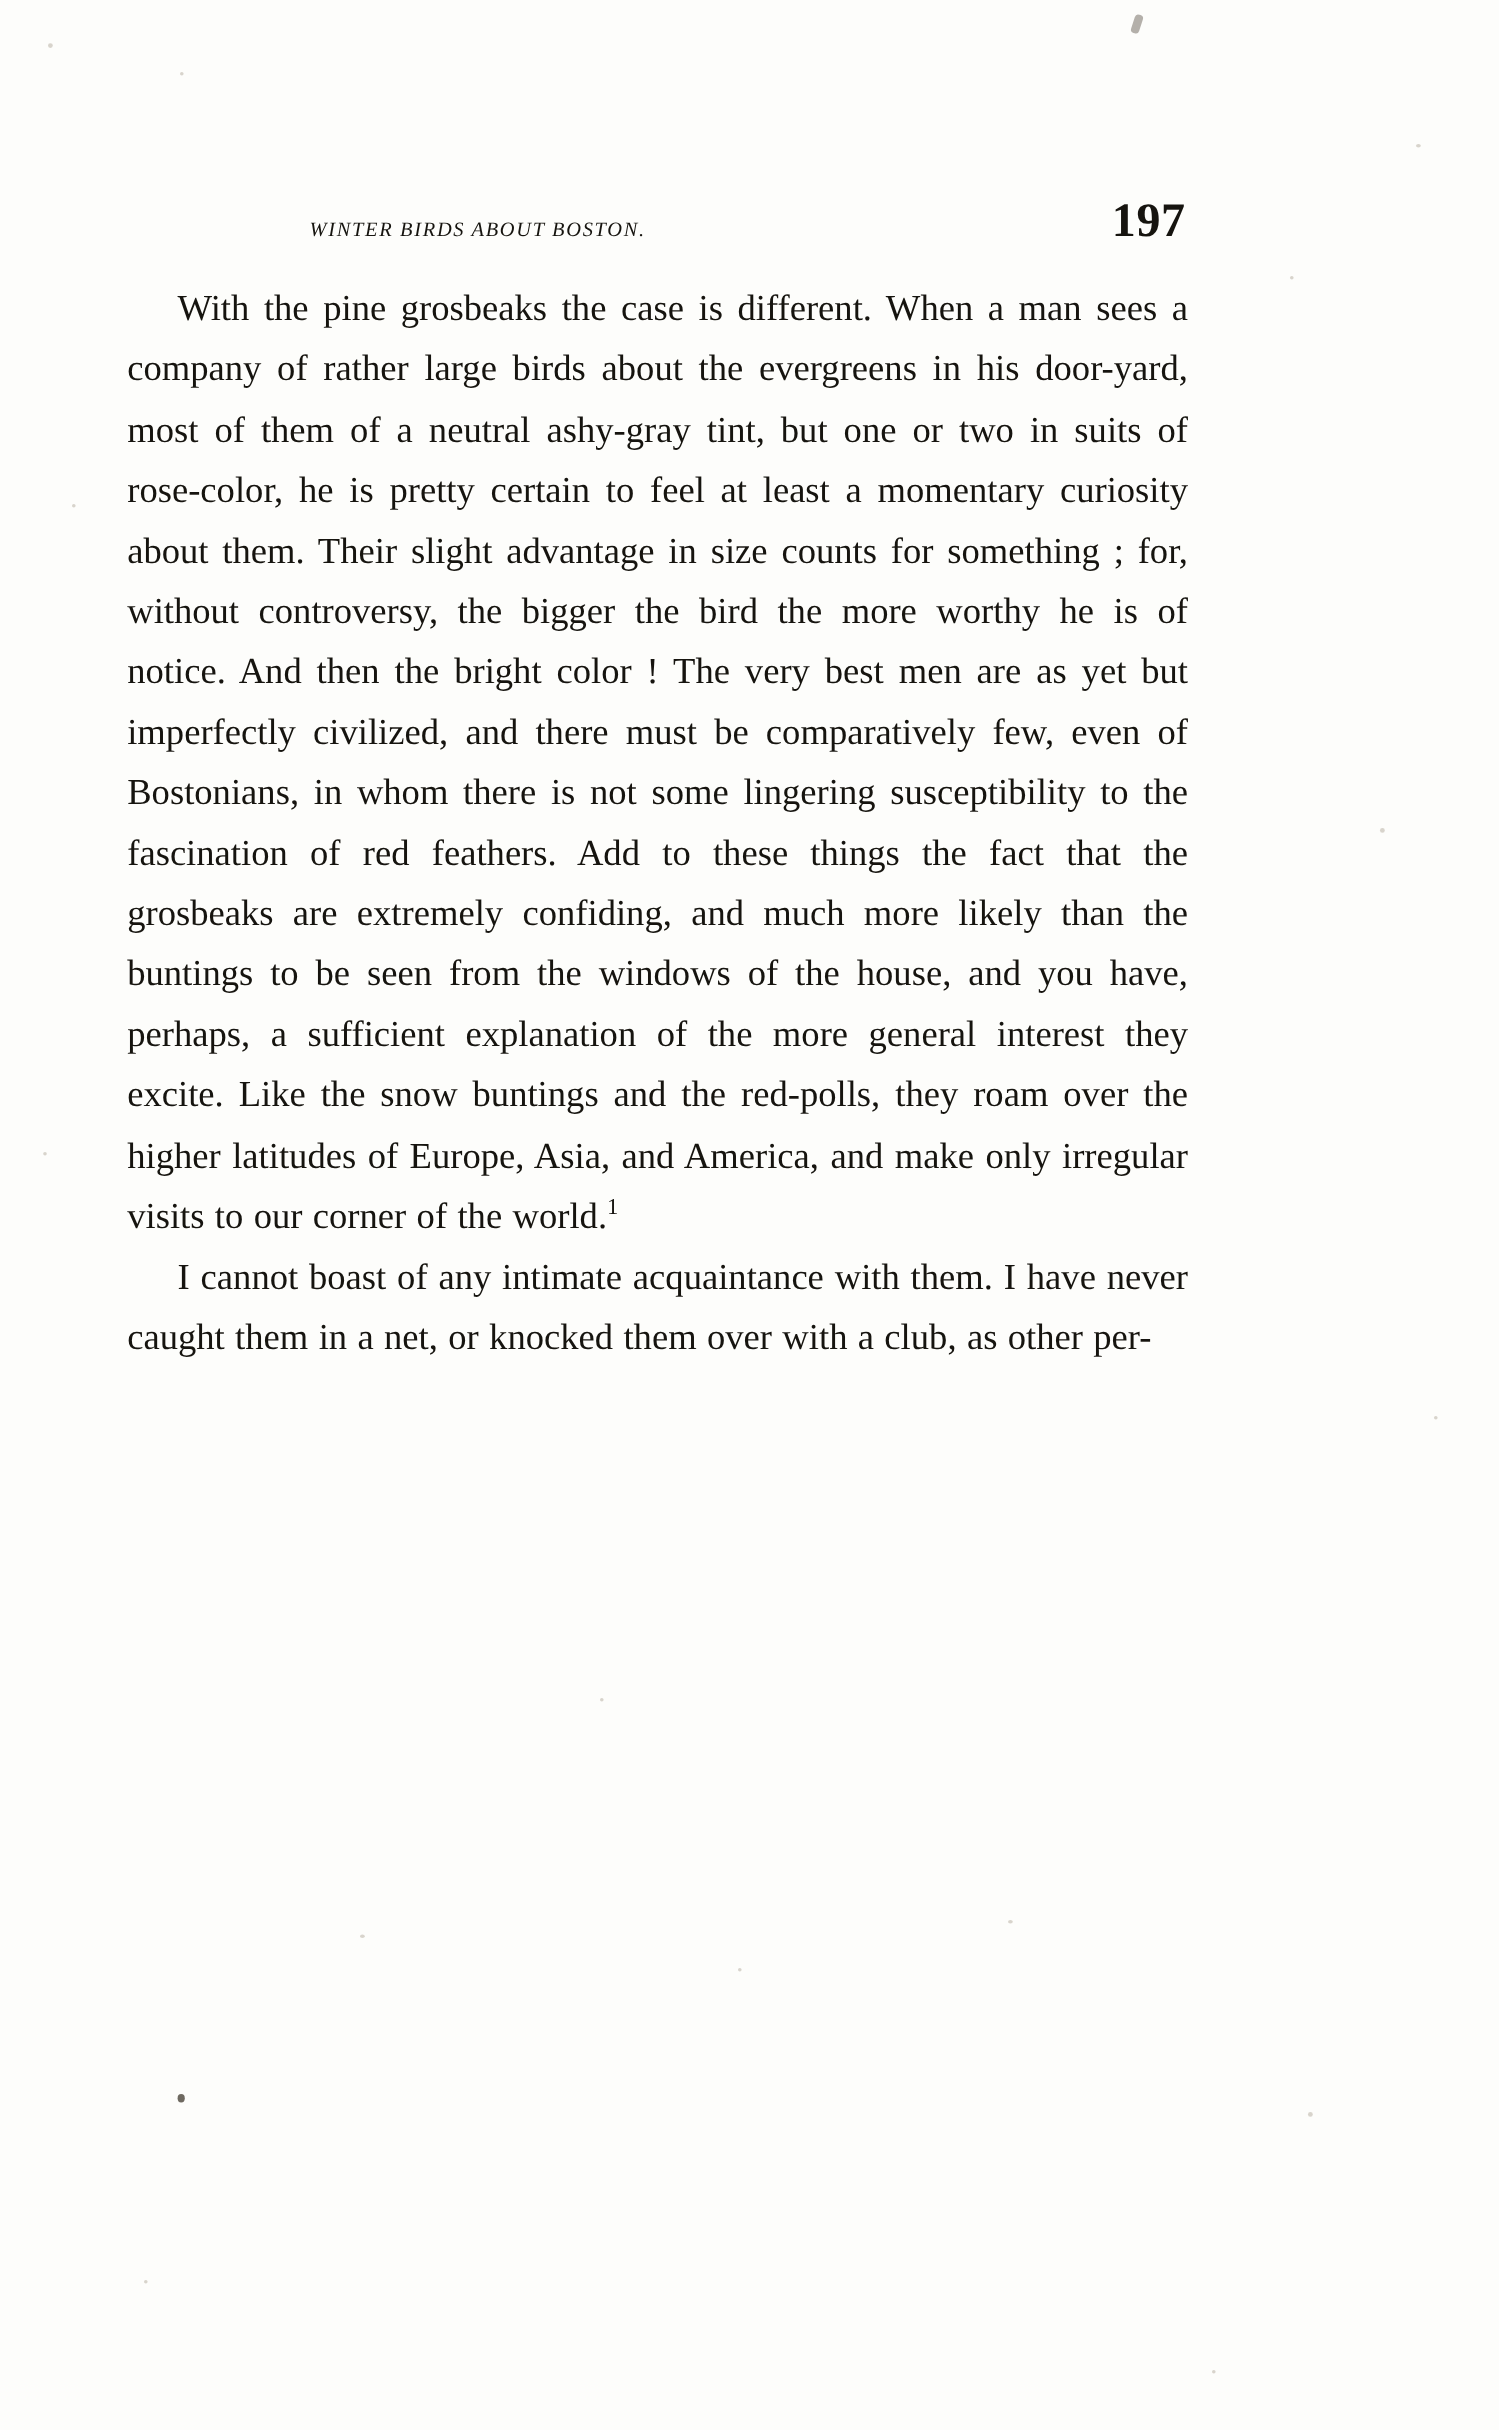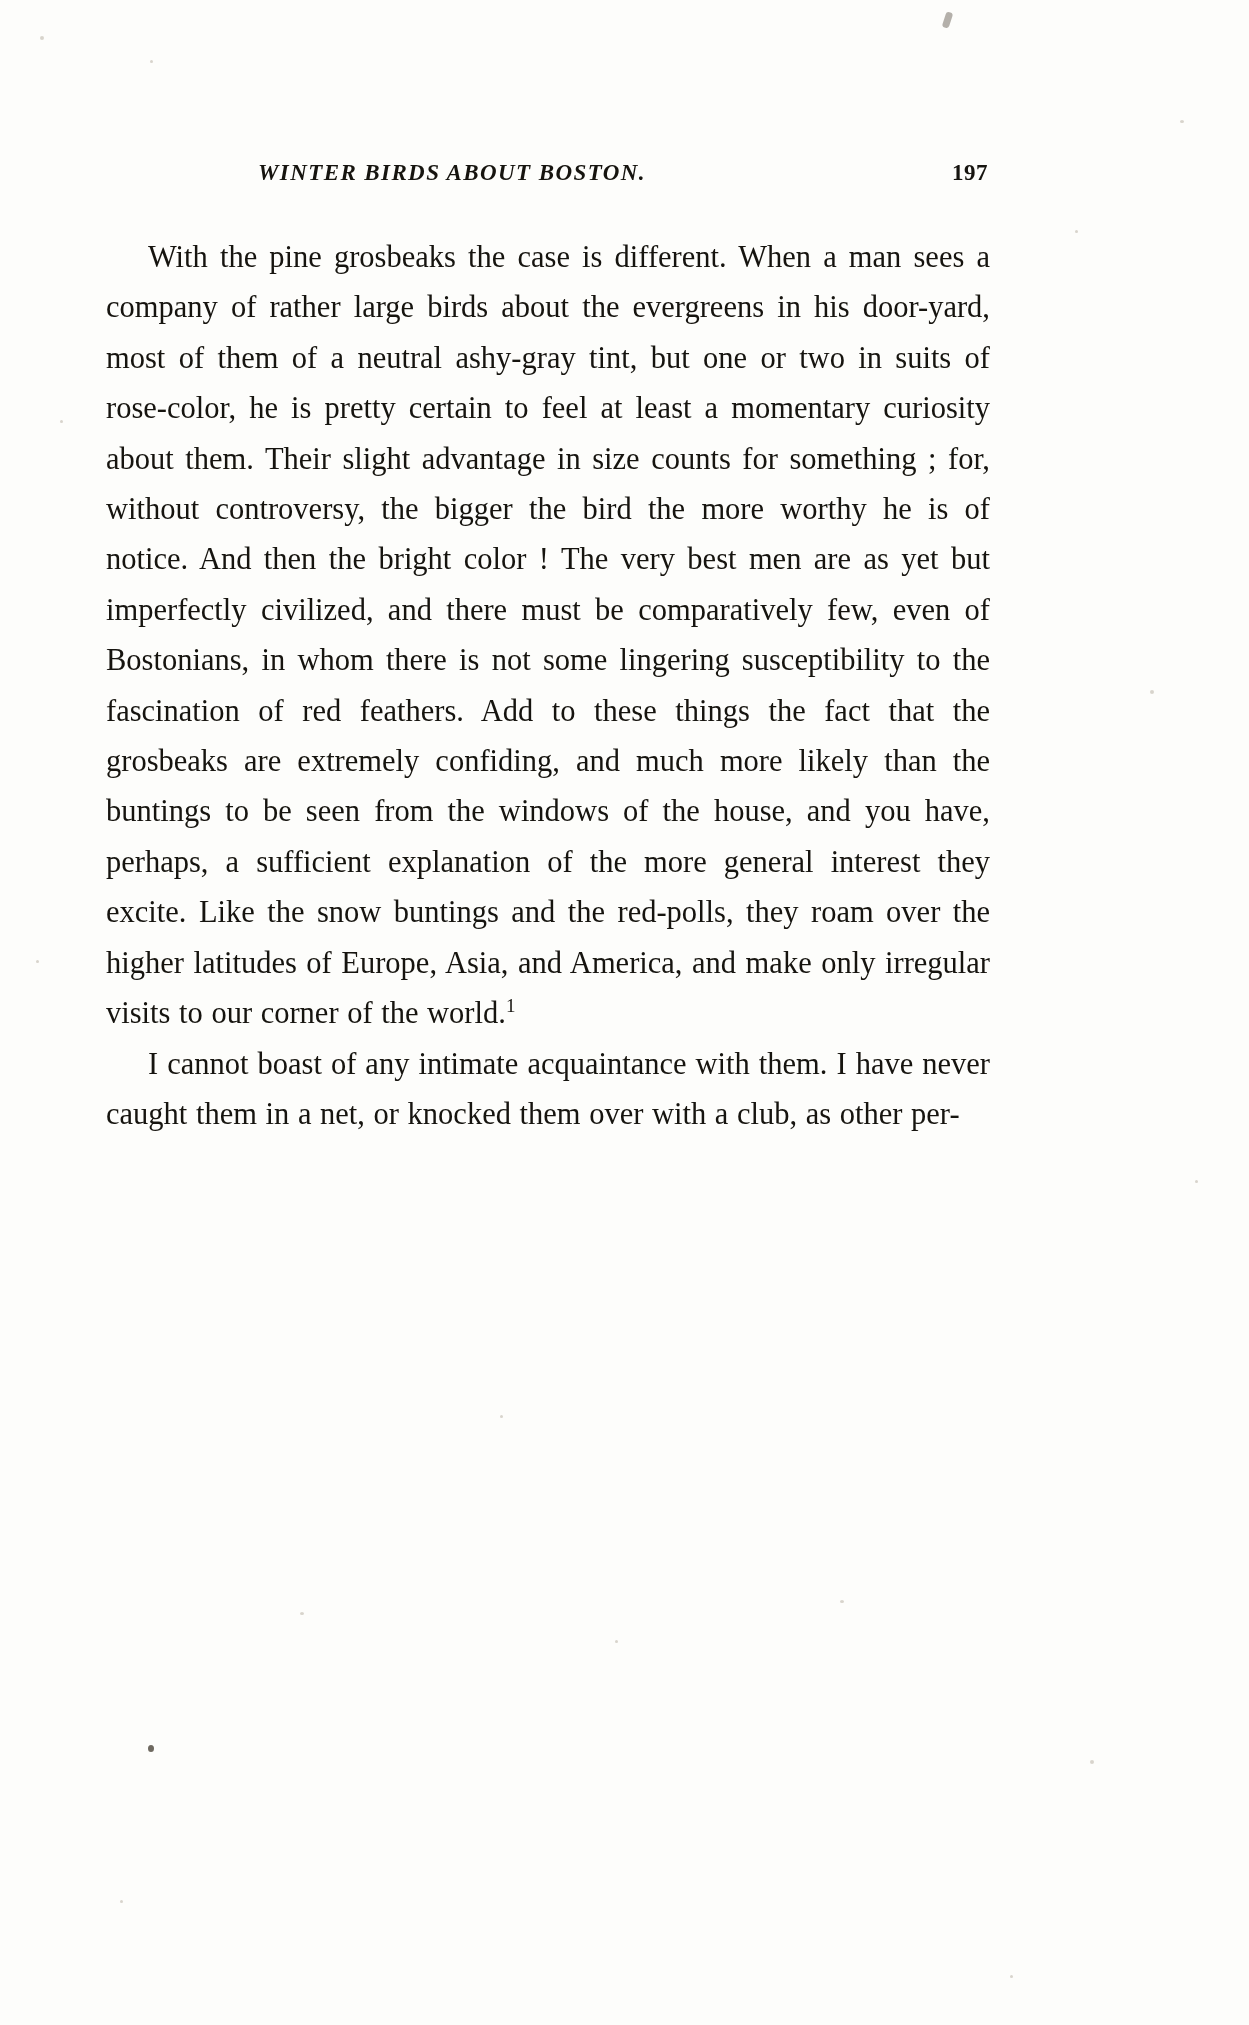--- a/index.html
+++ b/index.html
@@ -36,29 +36,29 @@
     position: absolute;
     left: 258px;
     top: 160px;
     width: 730px;
     display: flex;
     align-items: baseline;
     justify-content: space-between;
   }
   .running-head {
     font-style: italic;
-    font-weight: bold;
+    font-weight: normal;
     letter-spacing: 1.4px;
-    font-size: 23px;
+    font-size: 17px;
     color: #16140f;
     white-space: nowrap;
   }
   .folio {
     font-weight: bold;
-    font-size: 23px;
+    font-size: 40px;
     letter-spacing: .5px;
     color: #16140f;
   }
 
   .body-block {
     position: absolute;
     left: 106px;
     top: 232px;
     width: 884px;
   }

